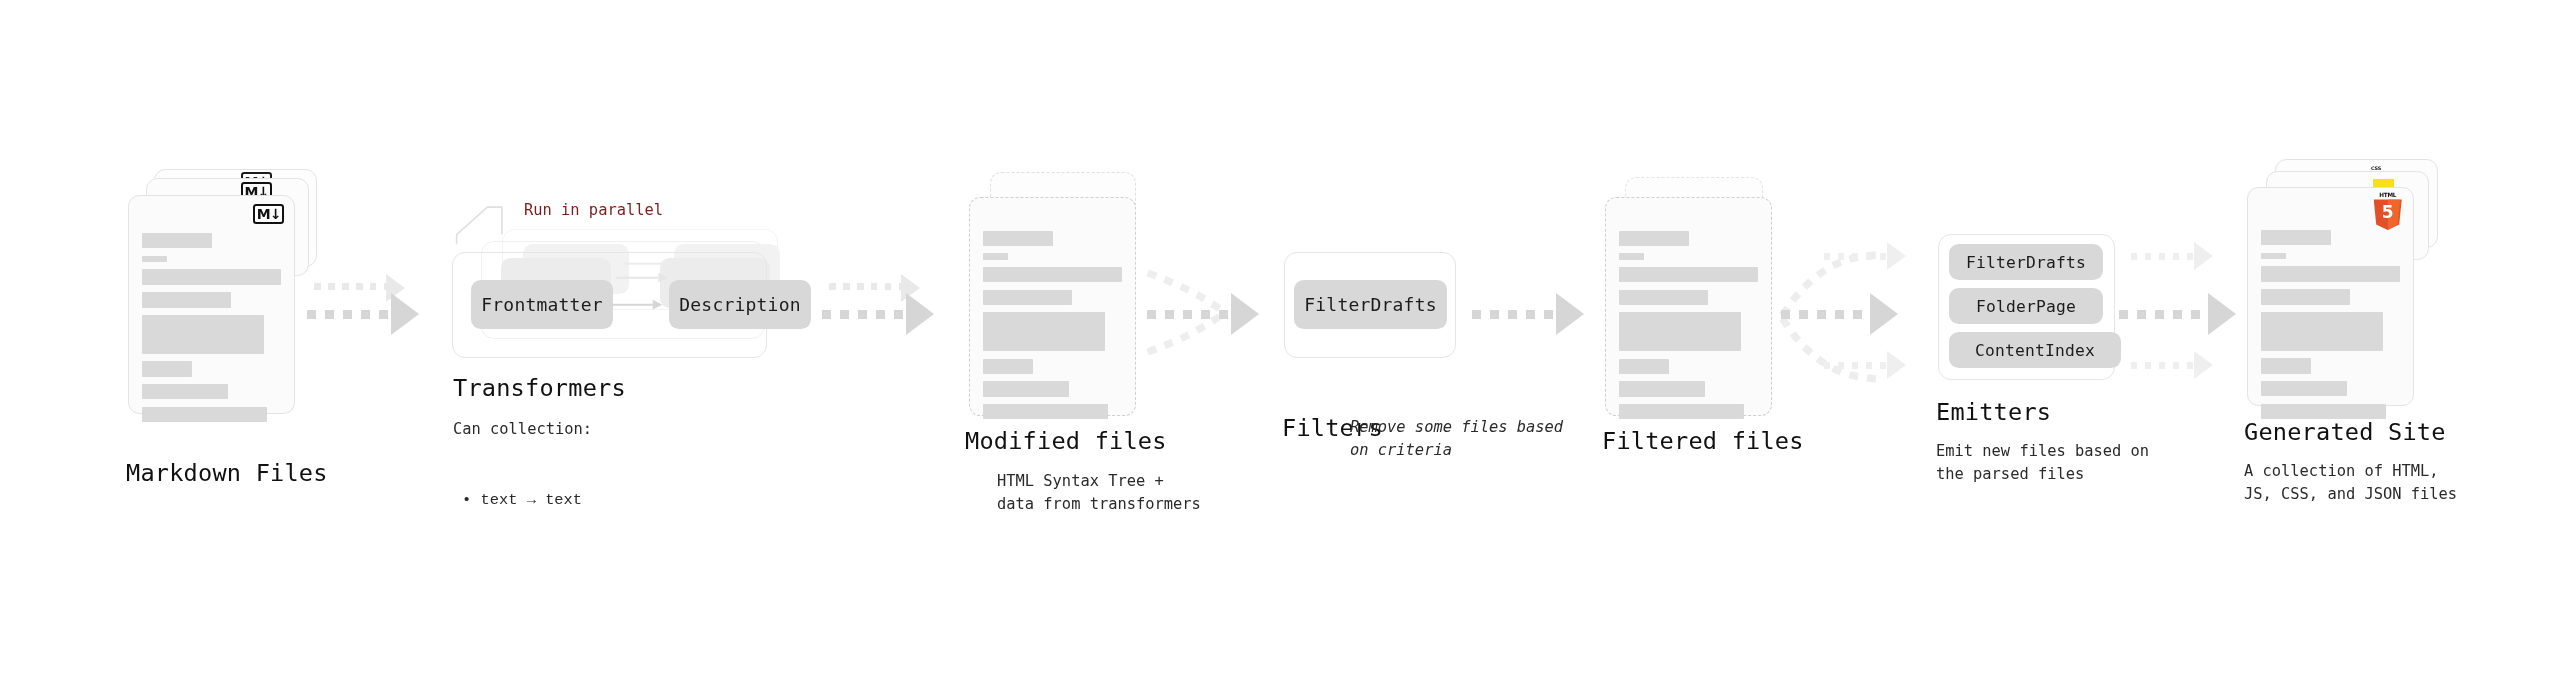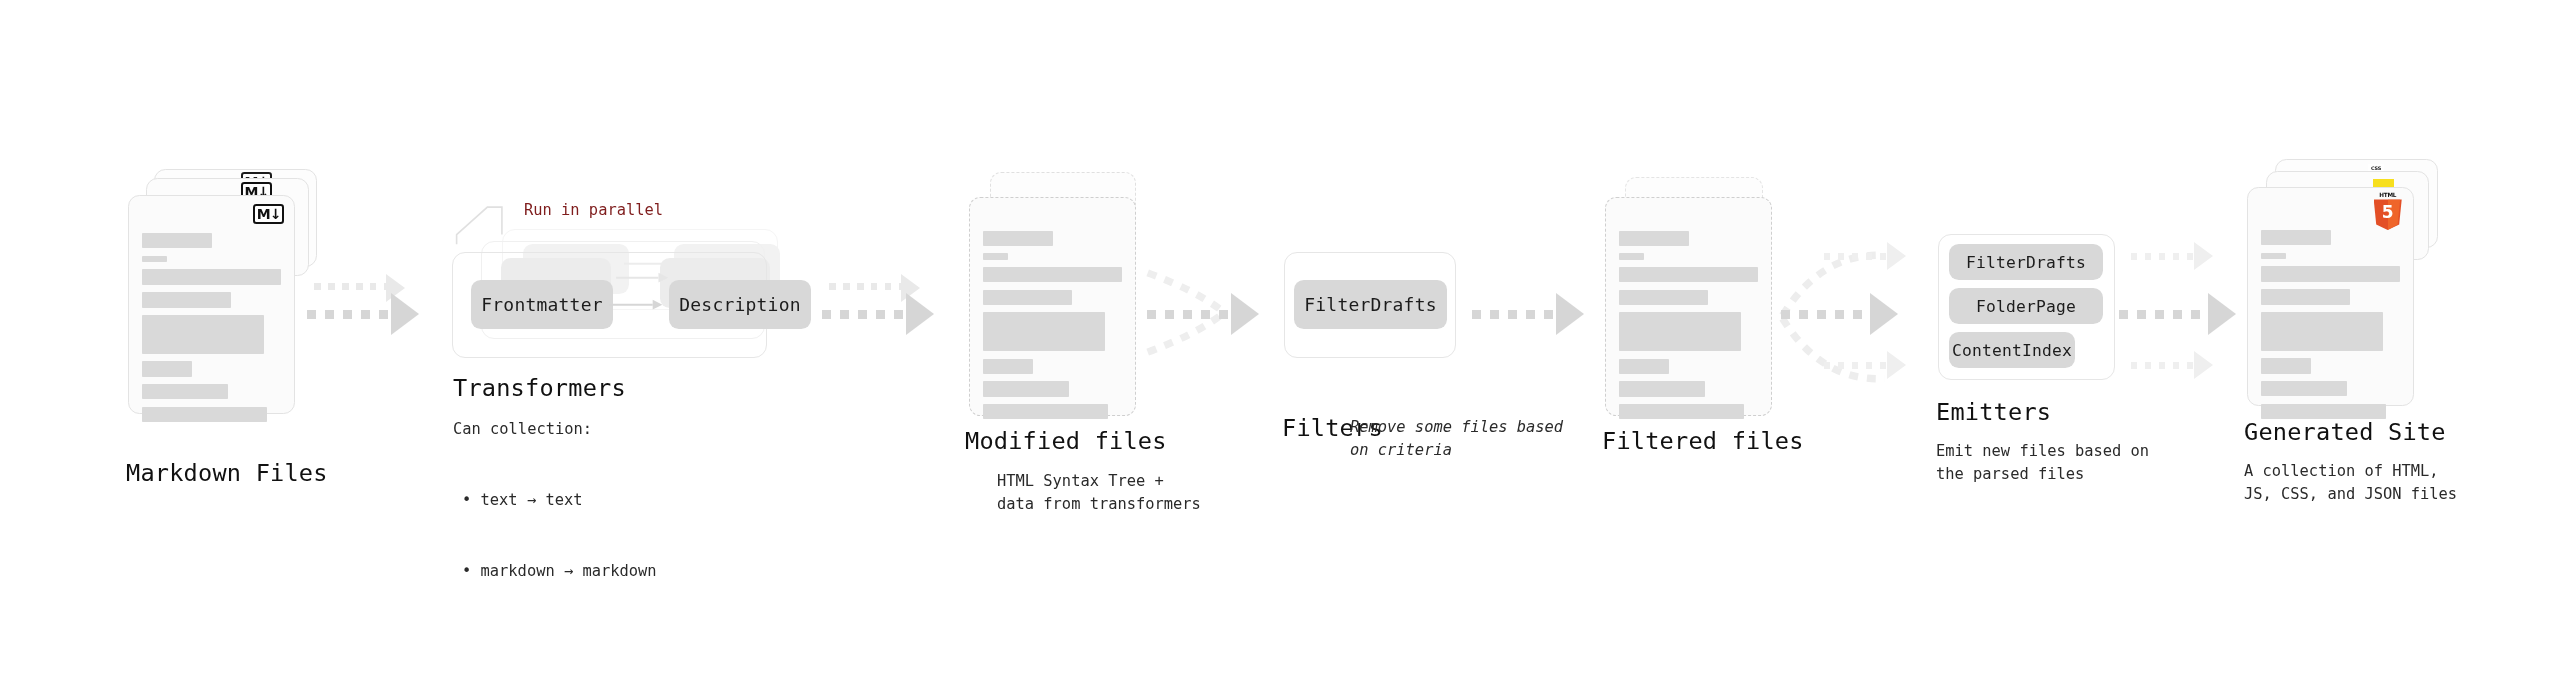--- a/index.html
+++ b/index.html
@@ -148,21 +148,21 @@
     letter-spacing: 0.2px;
     white-space: nowrap;
   }
   .caption-sub {
     position: absolute;
     font-size: 15.4px;
     color: #2a2a2a;
     line-height: 1.5;
     white-space: pre-line;
   }
-  .caption-sub.bullets { line-height: 1.55; }
+  .caption-sub.bullets { line-height: 1.55; font-family: Liberation Mono, monospace; }
 
   
   .arrow { position: absolute; }
   .arrow .dashrow {
     position: absolute;
     height: 9px;
     background: repeating-linear-gradient(to right,
       currentColor 0px, currentColor 9px,
       transparent 9px, transparent 18px);
   }
@@ -276,23 +276,20 @@
     <div class="pill" style="left:669px; top:280px; width:142px; height:49px;">Description</div>
 
     <div class="caption-title" style="left:453px; top:374px;">Transformers</div>
 
     <div class="caption-sub" style="left:453px; top:418px;">Can collection:</div>
 
     <div class="caption-sub bullets" style="left:462px; top:441px;">
       <div>
         <span>•&nbsp;</span><span>text → text</span>
       </div>
-      <div>
-        <span>•&nbsp;</span><span>markdown → markdown</span>
-      </div>
     </div>
   </div>
 
   <div class="arrow weak small" style="left:829px; top:280px; width:110px; height:16.3px;">
     <div class="dashrow" style="left:0; top:3.3px; width:77px;"></div>
     <div class="head" style="left:72px; top:-5.7px;"></div>
   </div>
   <div class="arrow strong" style="left:822px; top:293px; width:130px; height:45px;">
     <div class="dashrow" style="left:0; top:17px; width:89px;"></div>
     <div class="head" style="left:84px; top:0px;"></div>
@@ -370,21 +367,21 @@
   </div>
   <div class="arrow weaker small" style="left:1824px; top:353px; width:122px; height:29px;">
     <div class="dashrow" style="left:0; top:9px; width:67px;"></div>
     <div class="head" style="left:63px; top:-1.6px;"></div>
   </div>
 
   <div>
     <div class="group-box solidbg" style="left:1938px; top:234px; width:177px; height:146px;"></div>
     <div class="pill" style="left:1949px; top:244px; width:154px; height:36px; font-size:16.3px;">FilterDrafts</div>
     <div class="pill" style="left:1949px; top:288px; width:154px; height:36px; font-size:16.3px;">FolderPage</div>
-    <div class="pill" style="left:1949px; top:332px; width:126px; height:36px; font-size:16.3px;">ContentIndex</div>
+    <div class="pill" style="left:1949px; top:332px; width:172px; height:36px; font-size:16.3px;">ContentIndex</div>
 
     <div class="caption-title" style="left:1936px; top:398px;">Emitters</div>
     <div class="caption-sub" style="left:1936px; top:440px;">Emit new files based on
 the parsed files</div>
   </div>
 
   <div class="arrow weaker small" style="left:2131px; top:244px; width:122px; height:29px;">
     <div class="dashrow" style="left:0; top:9px; width:67px;"></div>
     <div class="head" style="left:63px; top:-1.6px;"></div>
   </div>

